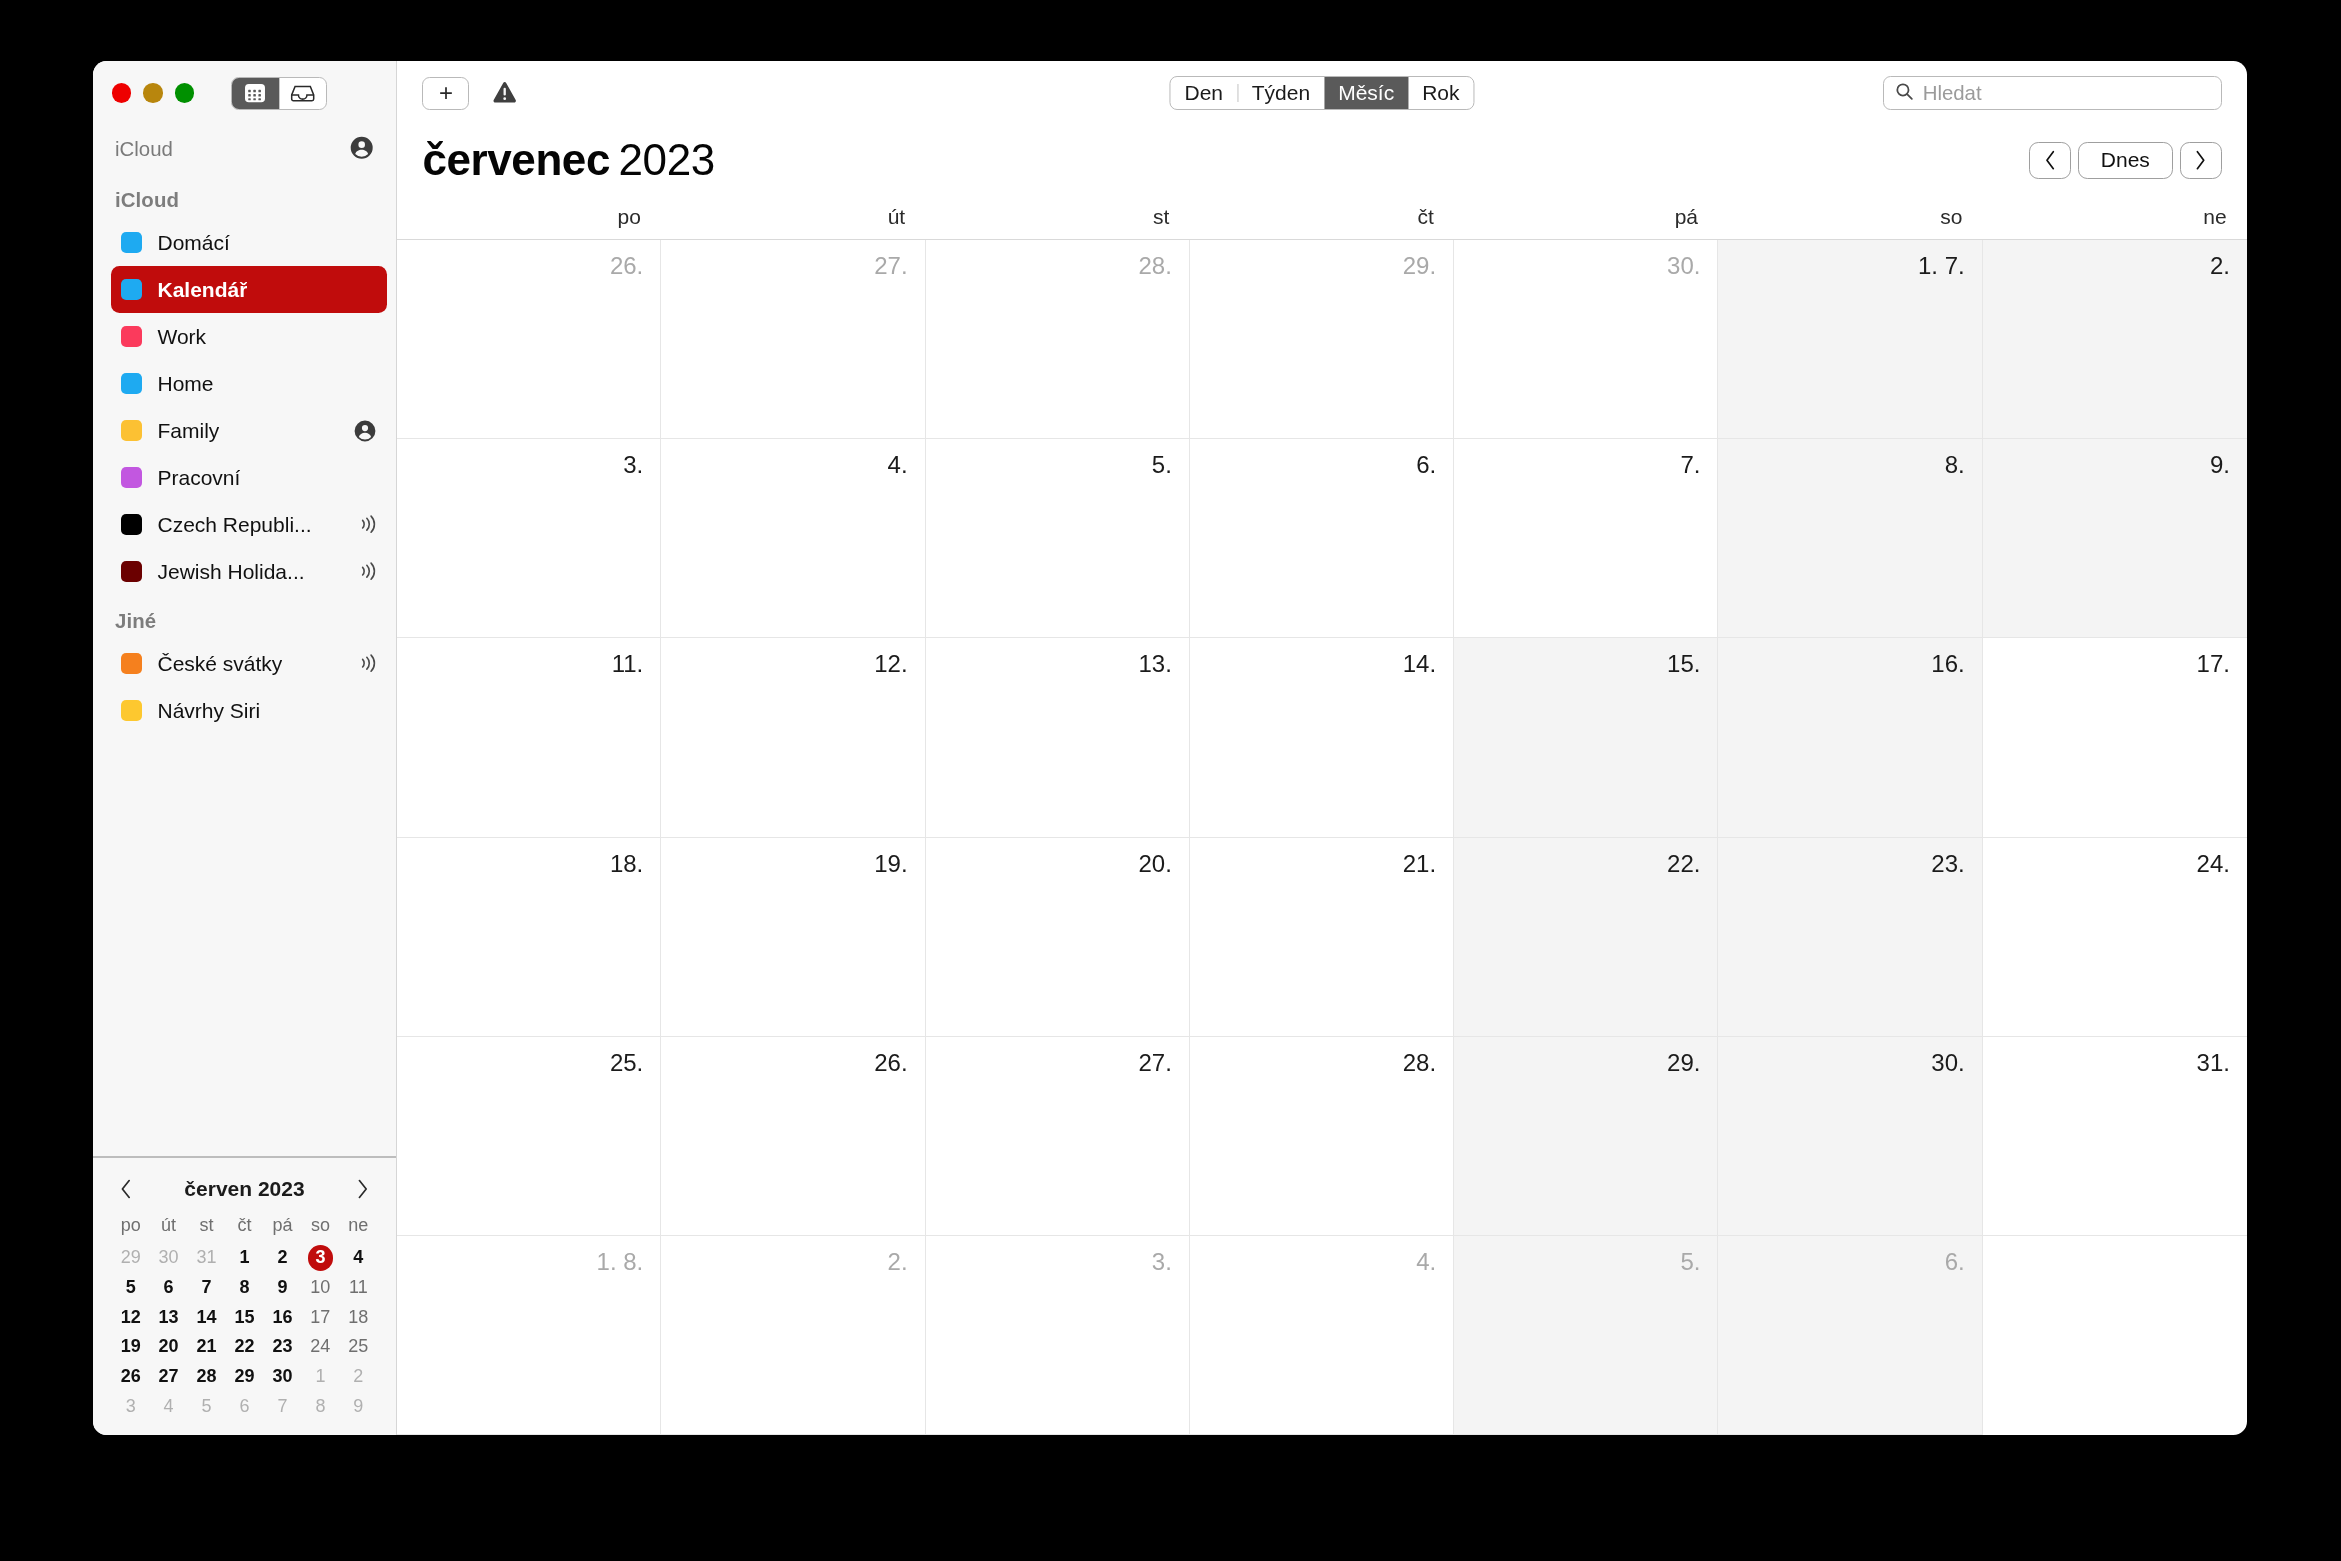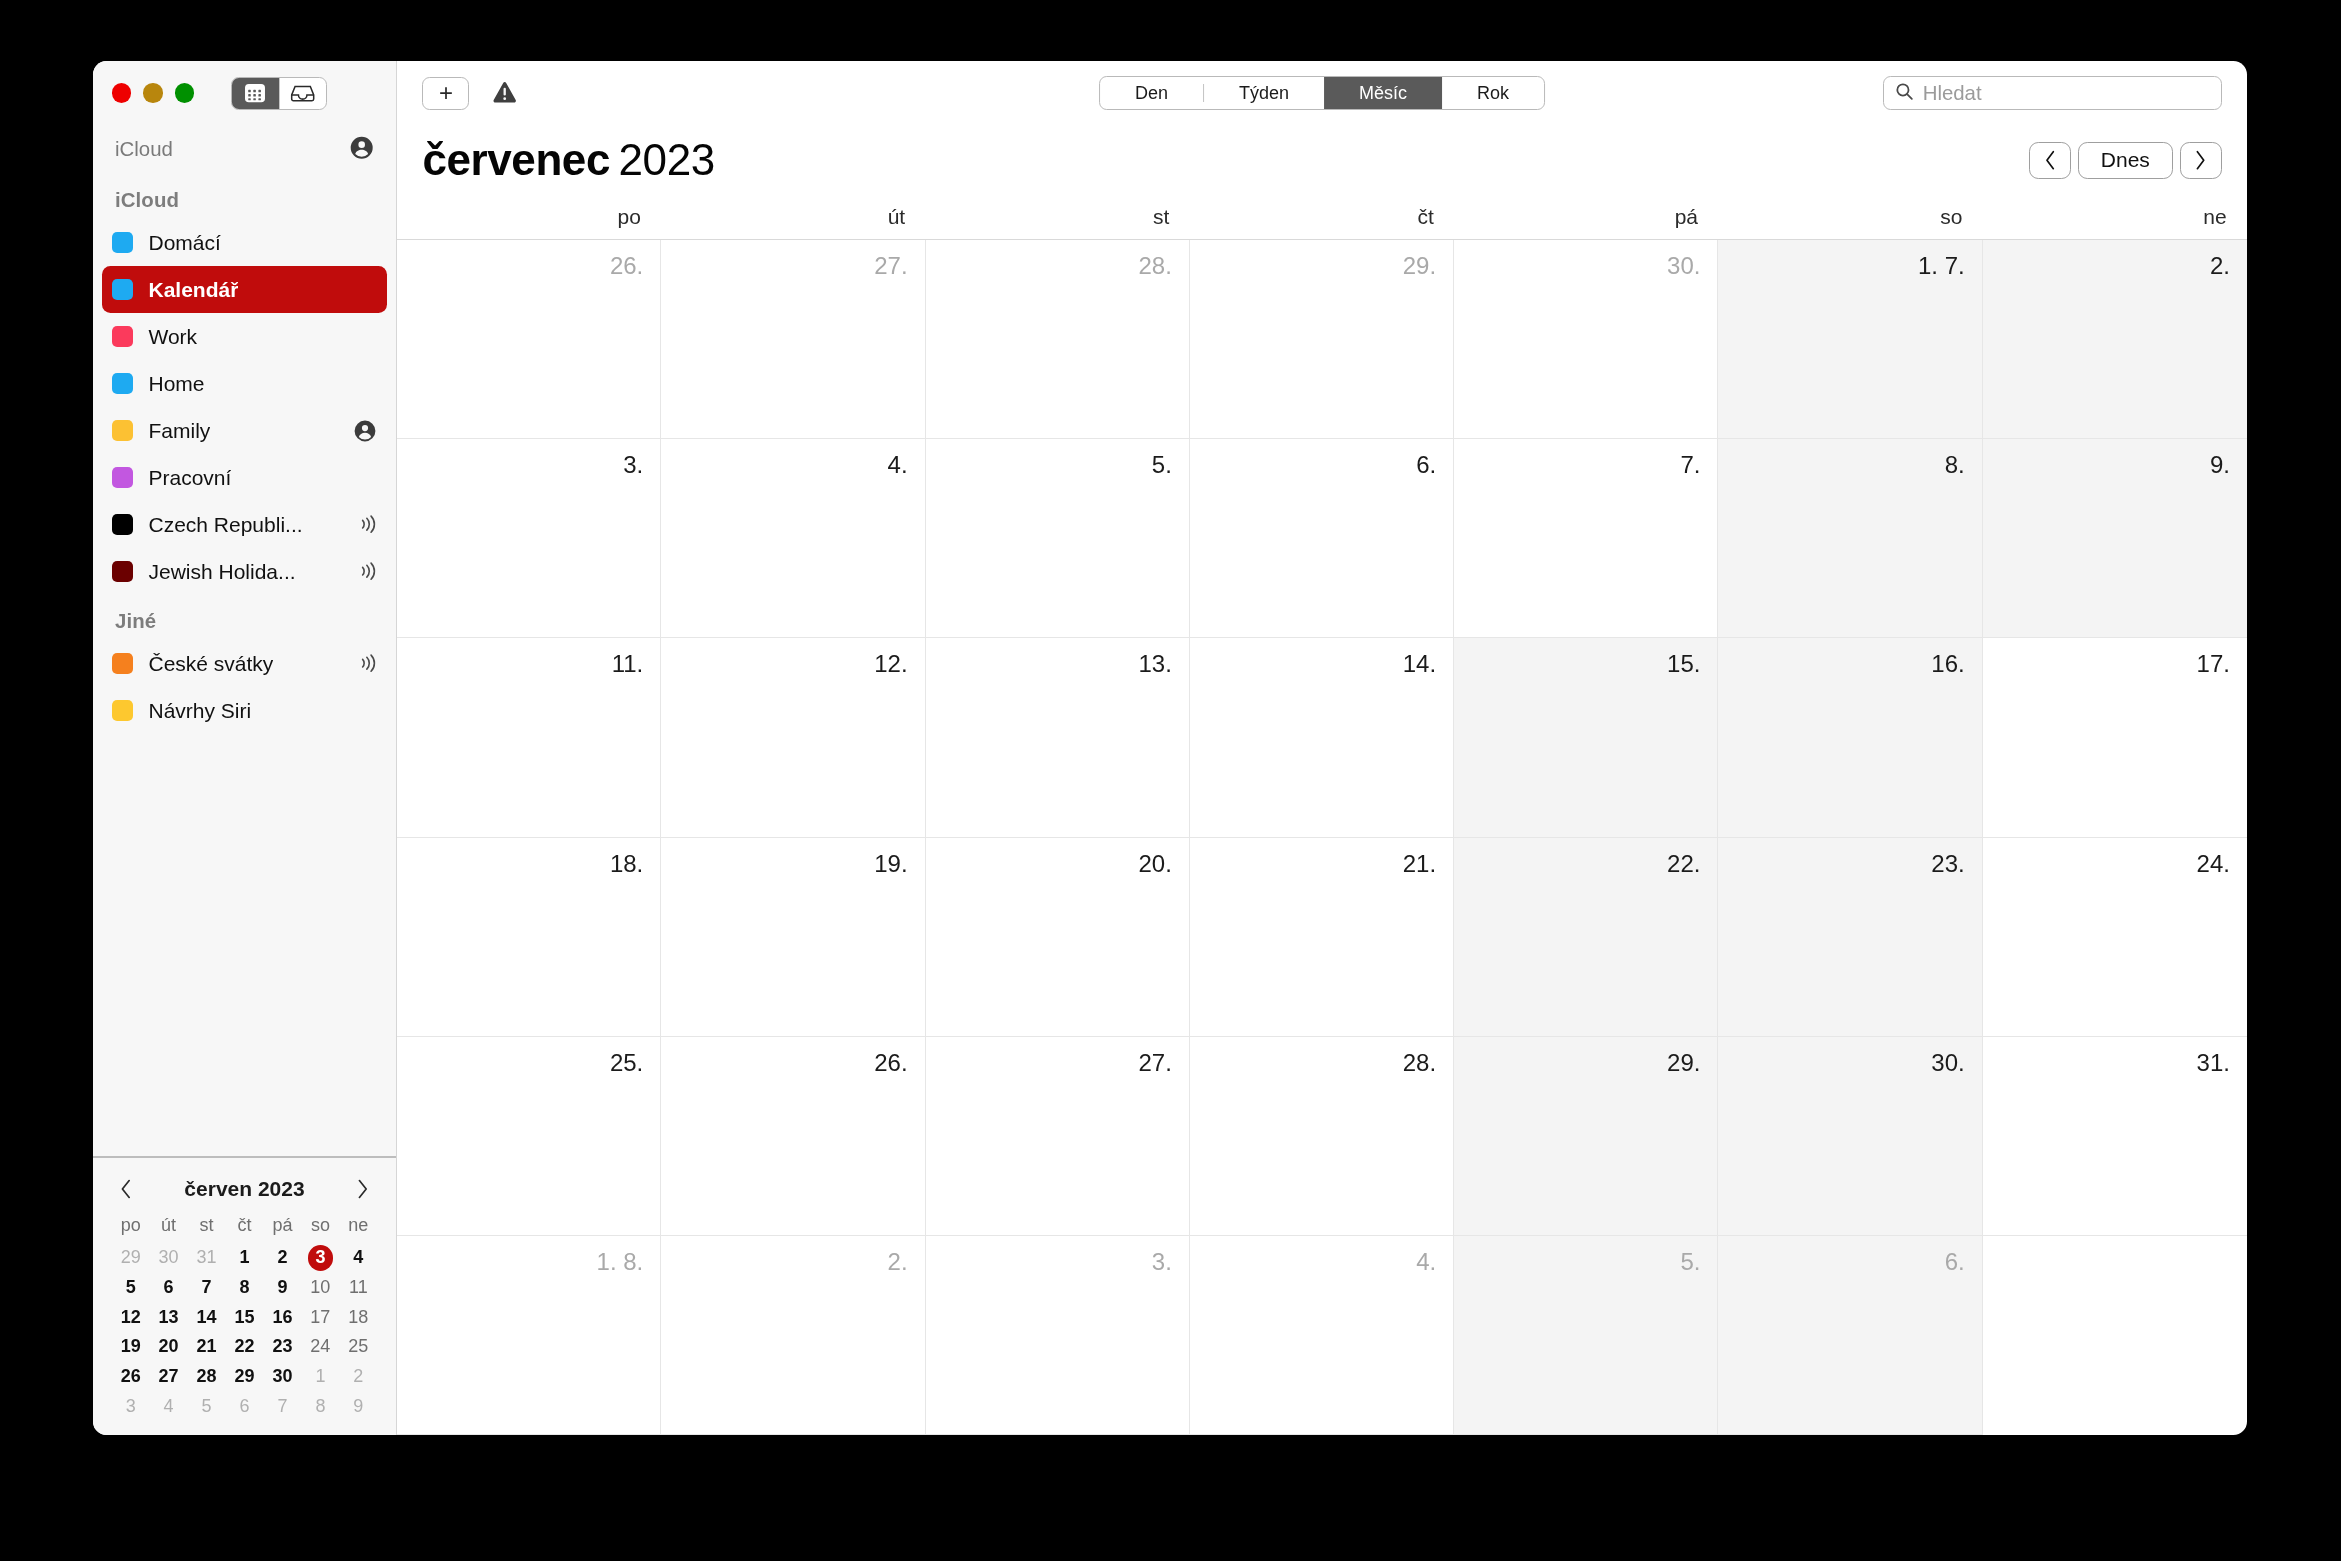--- a/index.html
+++ b/index.html
@@ -73,21 +73,21 @@
   }
 
   .section-head {
     font-size: 20.4px;
     font-weight: 700;
     color: #7d7d7d;
     padding: 15.3px 22px 6.8px 22px;
     letter-spacing: 0.1px;
   }
 
-  .cal-list { padding: 0 9px; }
+  .cal-list { padding: 0 9px; margin-left: 9px; }
   .cal-item {
     height: 47px;
     display: flex;
     align-items: center;
     gap: 15.3px;
     padding: 0 10.2px;
     border-radius: 8.5px;
     position: relative;
   }
   .cal-item.selected { background: #c00c0c; }
@@ -161,23 +161,23 @@
   }
 
   .view-seg {
     position: absolute; left: 50%; top: 50%;
     transform: translate(-50%, -50%);
     display: flex; align-items: center;
     border: 0.8px solid #b9b9b9; border-radius: 7.6px;
     background: #fff; height: 34px; overflow: hidden;
   }
   .view-seg .seg {
-    padding: 0 35px; height: 100%;
+    padding: 0 14px; height: 100%;
     display: flex; align-items: center; justify-content: center;
-    font-size: 18px; color: #1b1b1b; text-align: right;
+    font-size: 21px; color: #1b1b1b; text-align: right;
   }
   .view-seg .seg.active { background: #5a5a5a; color: #fff; }
   .seg-sep { width: 0.8px; height: 18.7px; background: #c3c3c3; }
 
   .search-wrap {
     margin-left: auto;
     width: 339px; height: 34px;
     border: 0.8px solid #b9b9b9; border-radius: 7.6px;
     background: #fff;
     display: flex; align-items: center;

